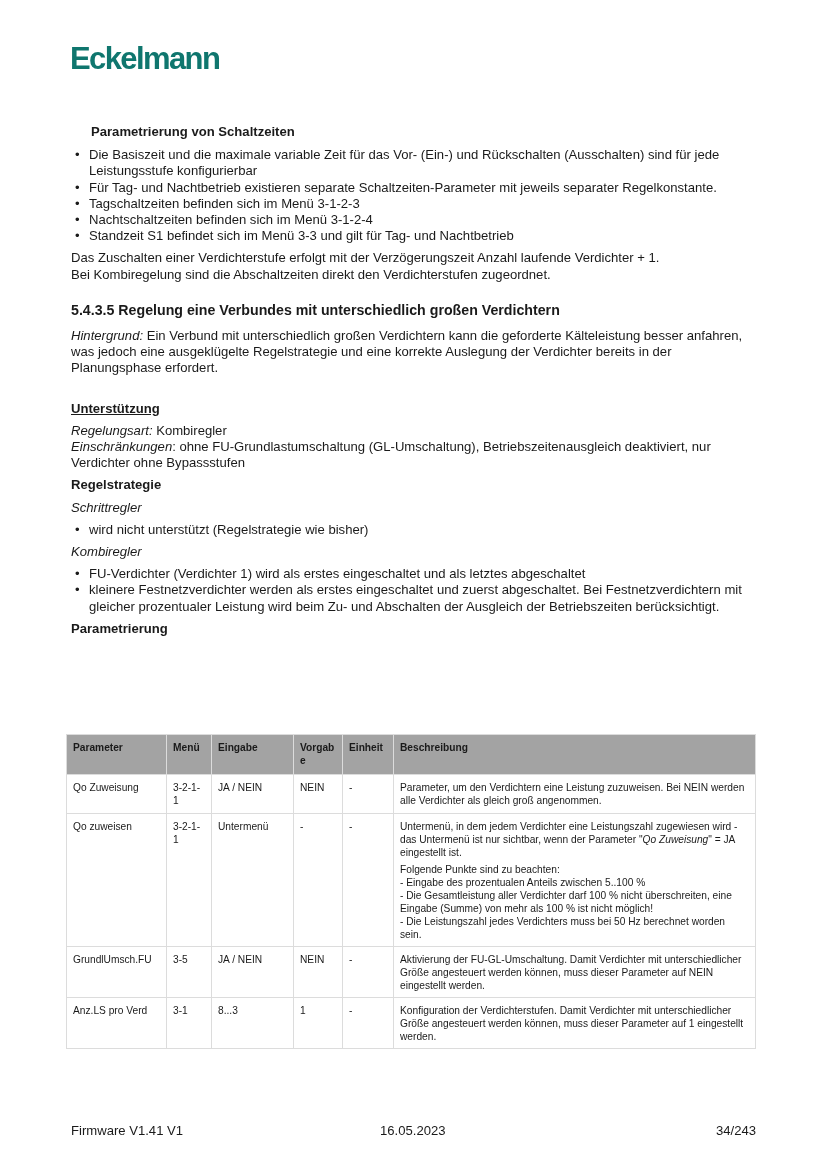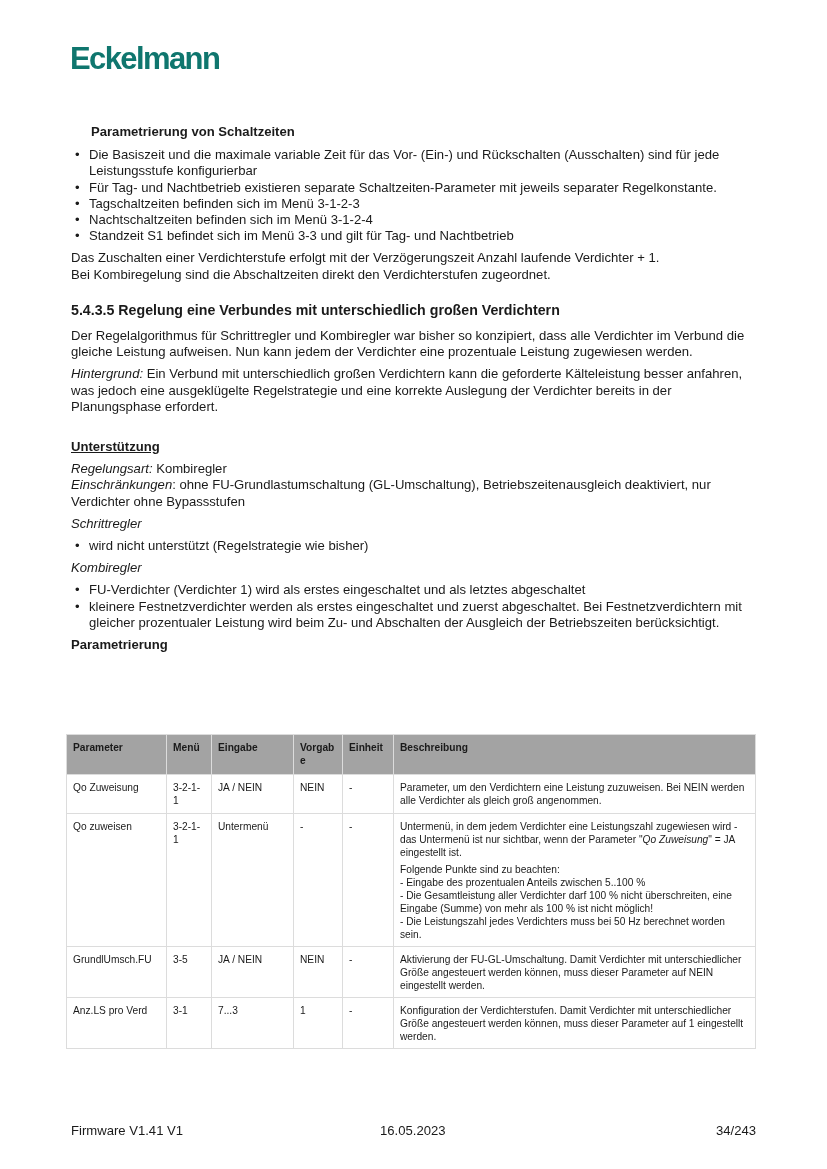--- a/index.html
+++ b/index.html
@@ -33,29 +33,29 @@
     <li>Die Basiszeit und die maximale variable Zeit für das Vor- (Ein-) und Rückschalten (Ausschalten) sind für jede Leistungsstufe konfigurierbar</li>
     <li>Für Tag- und Nachtbetrieb existieren separate Schaltzeiten-Parameter mit jeweils separater Regelkonstante.</li>
     <li>Tagschaltzeiten befinden sich im Menü 3-1-2-3</li>
     <li>Nachtschaltzeiten befinden sich im Menü 3-1-2-4</li>
     <li>Standzeit S1 befindet sich im Menü 3-3 und gilt für Tag- und Nachtbetrieb</li>
   </ul>
   <p style="margin-top:6px;">Das Zuschalten einer Verdichterstufe erfolgt mit der Verzögerungszeit Anzahl laufende Verdichter + 1.</p>
   <p style="">Bei Kombiregelung sind die Abschaltzeiten direkt den Verdichterstufen zugeordnet.</p>
 
   <p class="heading" style="margin-top:19px; margin-bottom:10px;">5.4.3.5  Regelung eine Verbundes mit unterschiedlich großen Verdichtern</p>
-  <p>Der Regelalgorithmus für Schrittregler und Kombiregler war bisher so konzipiert, dass alle Verdichter im Verbund die gleiche Leistung aufweisen. Nun kann jedem der Verdichter eine prozentuale Leistung zugewiesen werden.</p>
   <p style="margin-top:6px;">
     <span class="i">Hintergrund:</span><span> Ein Verbund mit unterschiedlich großen Verdichtern kann die geforderte Kälteleistung besser anfahren, was jedoch eine ausgeklügelte Regelstrategie und eine korrekte Auslegung der Verdichter bereits in der Planungsphase erfordert.</span>
   </p>
   <p class="h-bold" style="margin-top:24px;text-decoration:underline;">Unterstützung</p>
   <p style="margin-top:6px;">
     <span class="i">Regelungsart:</span><span>  Kombiregler</span><br>
     <span class="i">Einschränkungen</span><span>: ohne FU-Grundlastumschaltung (GL-Umschaltung), Betriebszeitenausgleich deaktiviert, nur Verdichter ohne Bypassstufen</span>
   </p>
+  <p class="h-bold" style="margin-top:6px;">Regelstrategie</p>
   <p class="i" style="margin-top:6px;">Schrittregler</p>
   <ul style="margin-top:6px;">
     <li>wird nicht unterstützt (Regelstrategie wie bisher)</li>
   </ul>
   <p class="i" style="margin-top:6px;">Kombiregler</p>
   <ul style="margin-top:6px;">
     <li>FU-Verdichter (Verdichter 1) wird als erstes eingeschaltet und als letztes abgeschaltet</li>
     <li>kleinere Festnetzverdichter werden als erstes eingeschaltet und zuerst abgeschaltet. Bei Festnetzverdichtern mit gleicher prozentualer Leistung wird beim Zu- und Abschalten der Ausgleich der Betriebszeiten berücksichtigt.</li>
   </ul>
   <p class="h-bold" style="margin-top:6px;">Parametrierung</p>
@@ -109,21 +109,21 @@
       <td>GrundlUmsch.FU</td>
       <td>3-5</td>
       <td>JA / NEIN</td>
       <td>NEIN</td>
       <td>-</td>
       <td>Aktivierung der FU-GL-Umschaltung. Damit Verdichter mit unterschiedlicher Größe angesteuert werden können, muss dieser Parameter auf NEIN eingestellt werden.</td>
     </tr>
     <tr>
       <td>Anz.LS pro Verd</td>
       <td>3-1</td>
-      <td>7...3</td>
+      <td>8...3</td>
       <td>1</td>
       <td>-</td>
       <td>Konfiguration der Verdichterstufen. Damit Verdichter mit unterschiedlicher Größe angesteuert werden können, muss dieser Parameter auf 1 eingestellt werden.</td>
     </tr>
   </tbody>
 </table>
 
 <div class="footer" style="left:71px;">Firmware V1.41 V1</div>
 <div class="footer" style="left:380px;">16.05.2023</div>
 <div class="footer" style="right:71px;">34/243</div>

